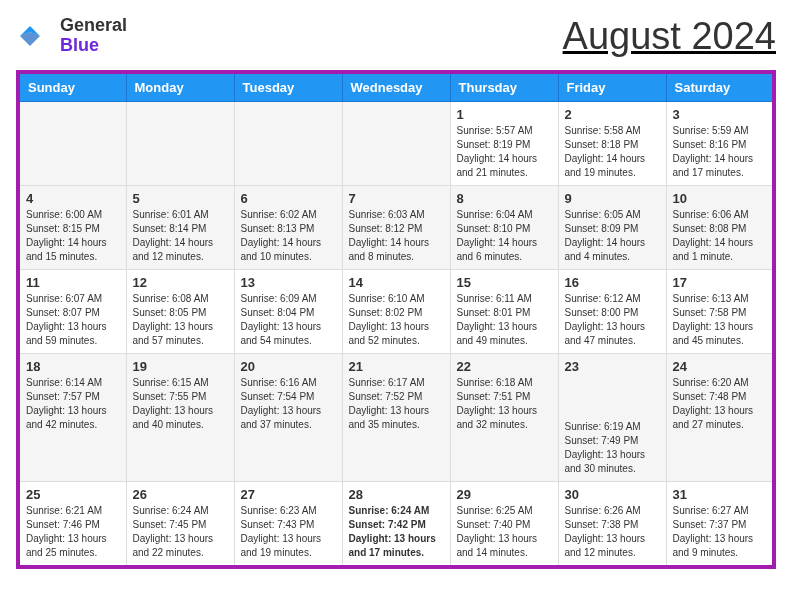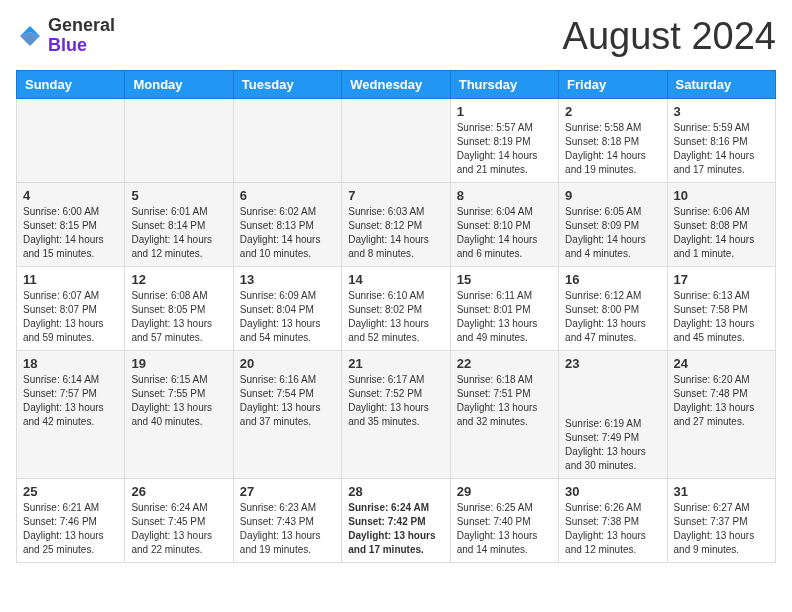--- a/index.html
+++ b/index.html
@@ -12,50 +12,51 @@
     }
     .header {
       display: flex;
       justify-content: space-between;
       align-items: flex-start;
       margin-bottom: 12px;
     }
     .logo {
       display: flex;
       align-items: center;
-      gap: 4px;
+      gap: 16px;
     }
     .logo-text {
       font-size: 18px;
       font-weight: bold;
       line-height: 1.1;
     }
     .logo-text .general { color: #333; }
     .logo-text .blue { color: #6d28d9; }
     .logo-icon {
       width: 28px;
       height: 28px;
     }
     .title-block {
       text-align: left;
+      text-decoration: underline;
     }
     .month-title {
       font-size: 38px;
       font-weight: normal;
       color: #333;
       line-height: 1.1;
     }
     .location {
       font-size: 16px;
       color: #555;
     }
     .calendar {
       width: 100%;
       border-collapse: collapse;
-      border: 1px solid #a21caf;
+      border: 4px solid #a21caf;
     }
     .calendar th {
       background: #2196F3;
       color: #fff;
       font-size: 13px;
       font-weight: bold;
       padding: 6px 8px;
       text-align: left;
       border: 1px solid #1976D2;
     }

